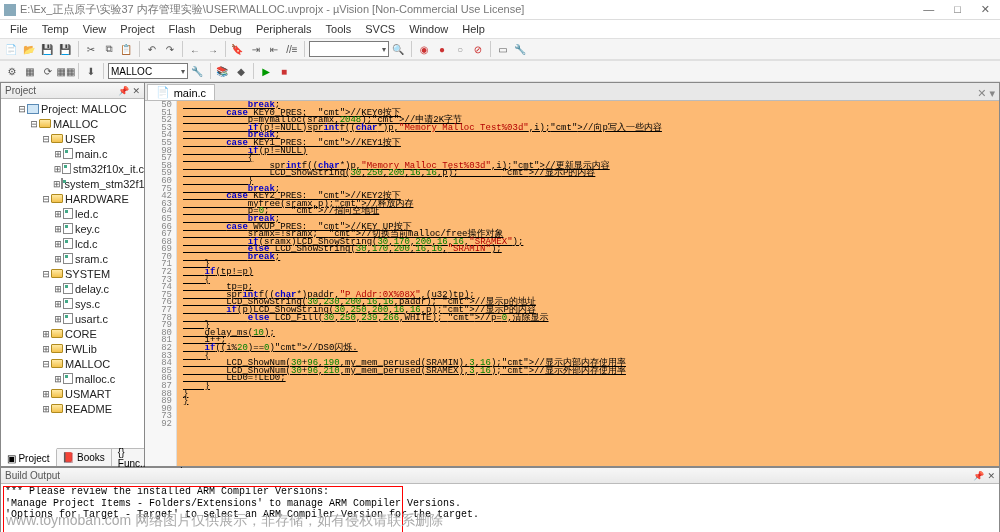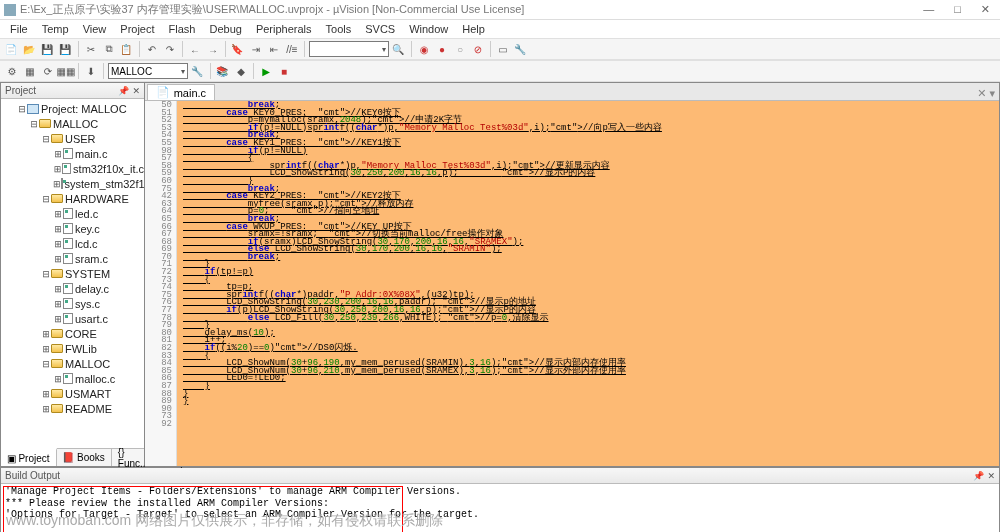--- a/index.html
+++ b/index.html
@@ -319,19 +319,19 @@
   </div>
 </div>
 
 <div class="build-panel">
   <div class="panel-header">
     <span>Build Output</span>
     <span class="pin">📌 ✕</span>
   </div>
   <div class="build-body" id="build-body">
     <div class="build-highlight"></div>
+      <div>*** Please review the installed ARM Compiler Versions:</div>
       <div>  'Manage Project Items - Folders/Extensions' to manage ARM Compiler Versions.</div>
-      <div>*** Please review the installed ARM Compiler Versions:</div>
       <div>  'Options for Target - Target' to select an ARM Compiler Version for the target.</div>
     </div>
 </div>
 
 <div class="watermark">www.toymoban.com 网络图片仅供展示，非存储，如有侵权请联系删除</div>
 
 </body></html>

